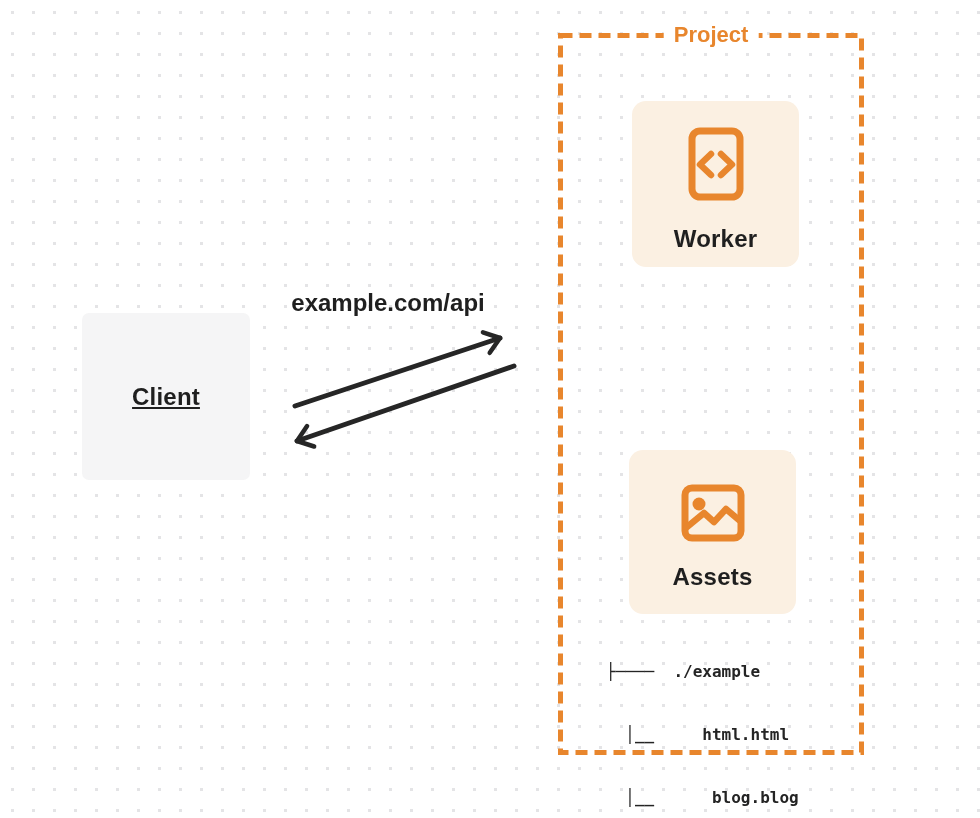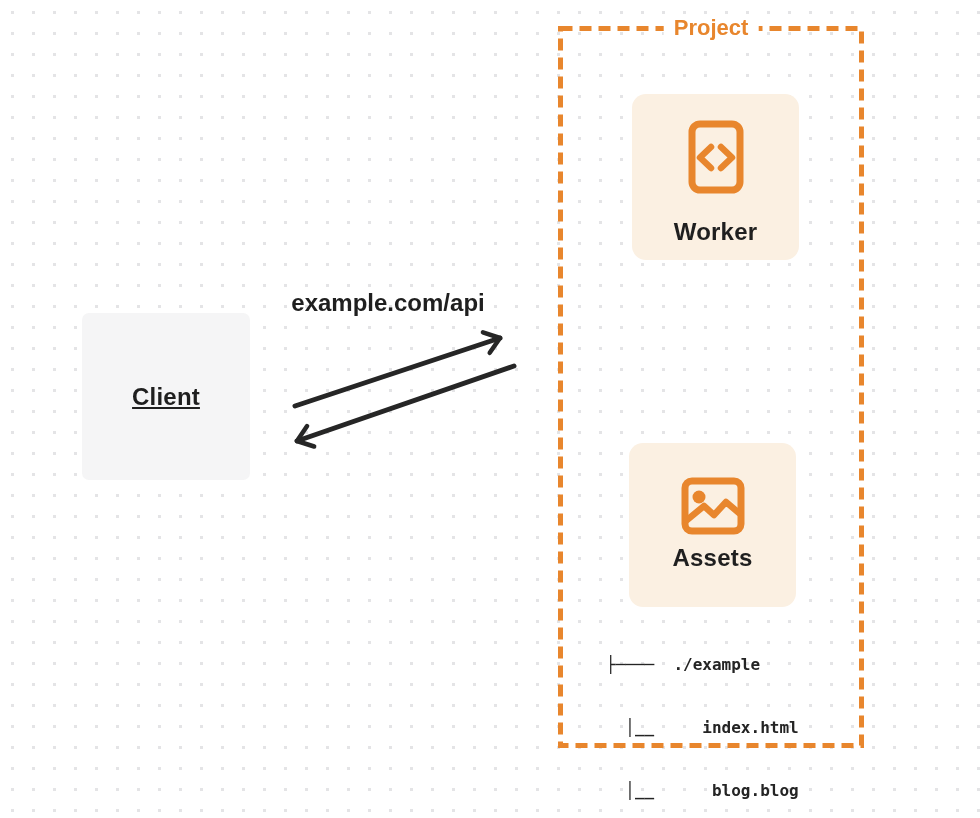--- a/index.html
+++ b/index.html
@@ -52,21 +52,21 @@
   
   .arrows {
     position: absolute; left: 0; top: 0;
     width: 980px; height: 818px;
     pointer-events: none;
   }
 
   
   .project {
     position: absolute;
-    left: 558px; top: 26px;
+    left: 558px; top: 33px;
     width: 306px; height: 722px;
   }
   .project-border { position: absolute; left: 0; top: 0; }
   .project-label {
     position: absolute;
     top: -11px; left: 50%;
     transform: translateX(-50%);
     background: #ffffff;
     padding: 0 10px;
     font-size: 22px; font-weight: bold;
@@ -83,21 +83,21 @@
     border-radius: 14px;
     display: flex; flex-direction: column; align-items: center;
   }
   .node-worker { left: 74px; top: 68px; height: 166px; padding-top: 26px; }
   .node-assets { left: 71px; top: 417px; height: 164px; padding-top: 34px; }
   .node-label {
     font-size: 24px; font-weight: bold; color: var(--text);
     letter-spacing: 0.2px;
   }
   .node-worker .node-label { margin-top: 24px; }
-  .node-assets .node-label { margin-top: 9px; }
+  .node-assets .node-label { margin-top: 21px; }
 
   
   .file-tree {
     position: absolute;
     left: 48px; top: 586px;
     margin: 0;
     font-family: "DejaVu Sans Mono", monospace;
     font-size: 16px;
     font-weight: 700;
     line-height: 21px;
@@ -146,19 +146,19 @@
       <svg width="64" height="58" viewBox="0 0 64 58">
         <rect x="4" y="4" width="56" height="50" rx="7" fill="none" stroke="#E8862D" stroke-width="7"></rect>
         <circle cx="18" cy="20" r="6.5" fill="#E8862D"></circle>
         <polyline points="6,43 23,29 33,38 45,25 58,36" fill="none" stroke="#E8862D" stroke-width="6.5" stroke-linecap="round" stroke-linejoin="round"></polyline>
       </svg>
       <span class="node-label">Assets</span>
     </div>
 
     <div class="file-tree">
       <div>├────  ./example</div>
-      <div>  │__     index.html</div>
+      <div>  │__     html.html</div>
       <div>  │__      blog.blog</div>
       
     </div>
   </div>
 
 </div>
 
 </body></html>

